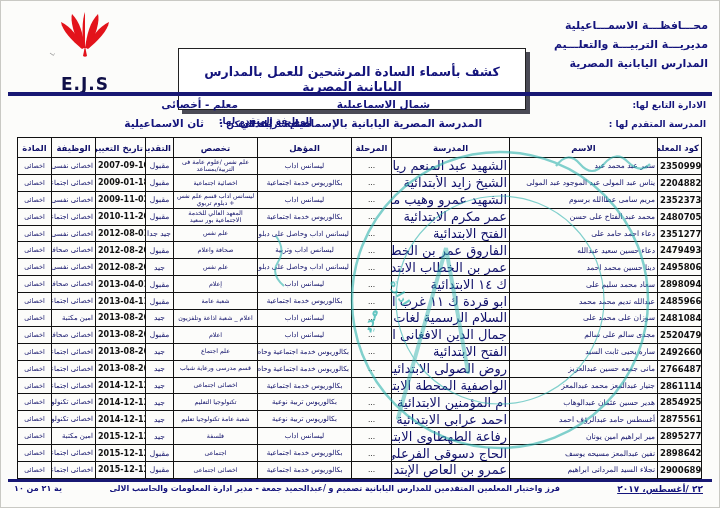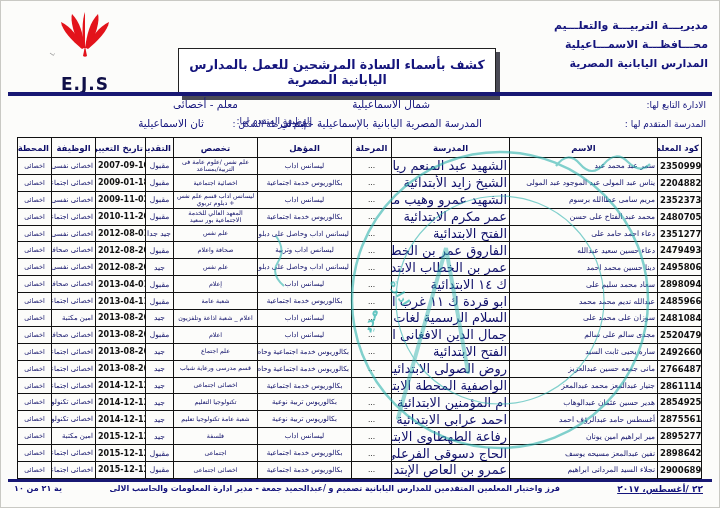--- a/index.html
+++ b/index.html
@@ -11,32 +11,32 @@
   }
 
   
   .org-block{
     position:absolute;top:16px;right:12px;width:180px;
     text-align:right;font-weight:bold;font-size:11px;line-height:19px;color:#14147c;
   }
   .logo{position:absolute;top:6px;left:40px;width:90px;text-align:center;}
   .logo .ejs{font-weight:bold;font-size:17px;color:#101048;letter-spacing:1px;margin-top:-4px;}
   .title-box{
-    position:absolute;top:48px;left:178px;width:318px;
+    position:absolute;top:48px;left:178px;width:348px;
     background:#fff;border:1.5px solid #222;
     box-shadow:4px 4px 0 #4a4a55;
     text-align:center;font-weight:bold;font-size:12.5px;color:#14147c;
-    padding:8px 6px;box-sizing:border-box;
+    padding:15px 6px;box-sizing:border-box;
   }
   .rule{position:absolute;left:8px;width:704px;height:4px;background:#181874;}
   .rule-top{top:92px;}
   .rule-bottom{top:479px;height:3px;}
 
   
-  .meta{position:absolute;font-weight:normal;color:#14147c;white-space:nowrap;text-align:right;}
+  .meta{position:absolute;font-weight:bold;color:#14147c;white-space:nowrap;text-align:right;}
   .m-label{font-size:9px;}
   .m-value{font-size:10.5px;}
 
   
   table.roster{
     position:absolute;top:137px;right:18px;width:684px;
     border-collapse:collapse;table-layout:fixed;direction:rtl;
   }
   .roster th{
     border:1.2px solid #111;height:19px;padding:0 2px;
@@ -59,22 +59,22 @@
   
   .stamp-overlay{position:absolute;left:0;top:0;width:720px;height:508px;pointer-events:none;}
 
   
   .footer-text{position:absolute;top:484px;font-weight:bold;color:#14147c;white-space:nowrap;}
 </style>
 </head>
 <body>
 
 <div class="org-block">
+  <div>محـــافظـــة الاسمـــاعيلية</div>
   <div>مديريـــة التربيـــة والتعلـــيم</div>
-  <div>محـــافظـــة الاسمـــاعيلية</div>
   <div>المدارس اليابانية المصرية</div>
 </div>
 
 <div class="logo">
   <svg width="90" height="68" viewBox="0 0 90 68">
     <g fill="#e3131b">
       <path d="M45 42 C 43 28 40 16 32 8 C 30 14 34 30 41 42 Z"></path>
       <path d="M45 42 C 45 26 45 14 45 6 C 42 14 42 28 43.5 42 Z"></path>
       <path d="M45 42 C 47 28 50 16 58 8 C 60 14 56 30 49 42 Z"></path>
       <path d="M44 42 C 38 30 31 21 21 16 C 22 24 32 35 42 43 Z"></path>
@@ -120,21 +120,21 @@
       <tr>
         <th>كود المعلم</th>
         <th>الاسم</th>
         <th>المدرسة</th>
         <th>المرحلة</th>
         <th>المؤهل</th>
         <th>تخصص</th>
         <th>التقدير</th>
         <th>تاريخ التعيين</th>
         <th>الوظيفة</th>
-        <th>المحطة</th>
+        <th>المادة</th>
       </tr>
     </thead>
   <tbody>
       <tr>
         <td class="c0">2350999</td>
         <td class="c1">سمر عبد محمد عبد</td>
         <td class="c2">الشهيد عبد المنعم رياض الابتدائية</td>
         <td class="c3">...</td>
         <td class="c4">ليسانس اداب</td>
         <td class="c5">علم نفس /علوم عامة فى التربية/بمساعد</td>

